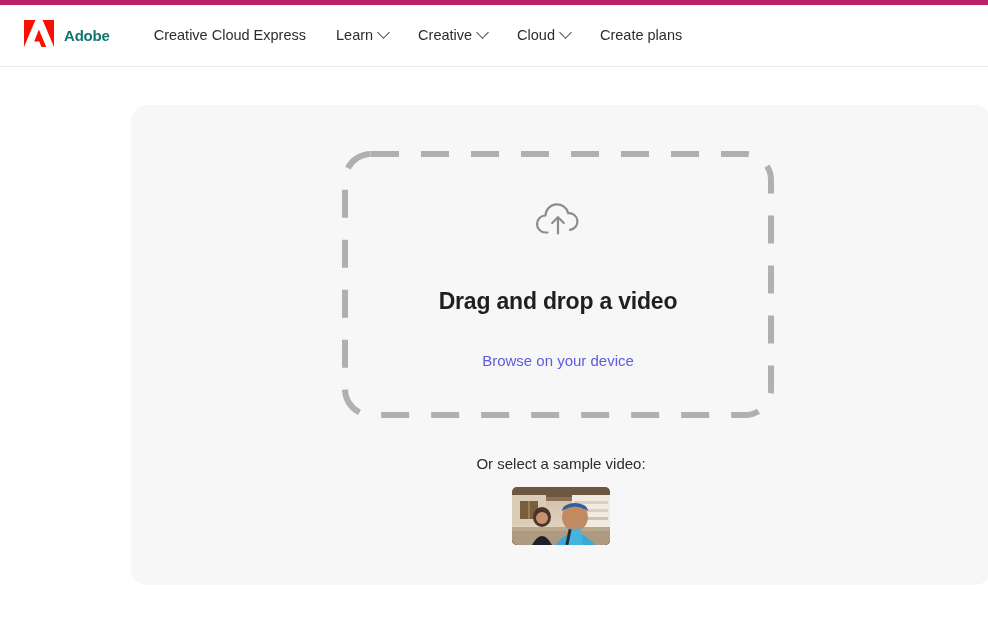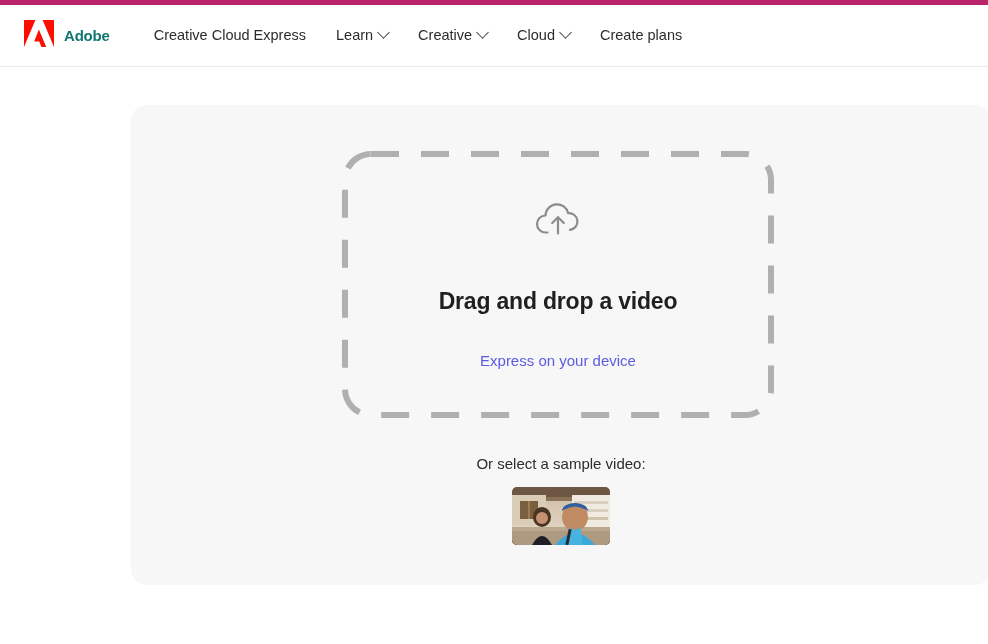--- a/index.html
+++ b/index.html
@@ -214,21 +214,21 @@
       <div class="dropzone-inner">
         <span class="cloud-icon">
           <svg width="46" height="36" viewBox="0 0 46 36">
             <path d="M12.5 31.5 H10.5 A8.5 8.5 0 0 1 10.5 14.5 A11.5 11.5 0 0 1 33.2 12.2 A8.2 8.2 0 0 1 35 28.8" fill="none" stroke="#8c8c8c" stroke-width="2.2" stroke-linecap="round" stroke-linejoin="round"></path>
             <line x1="23" y1="32.5" x2="23" y2="16.5" stroke="#8c8c8c" stroke-width="2.2" stroke-linecap="round"></line>
             <polyline points="17.2,22 23,16.2 28.8,22" fill="none" stroke="#8c8c8c" stroke-width="2.2" stroke-linecap="round" stroke-linejoin="round"></polyline>
           </svg>
         </span>
 
         <div class="dz-title">Drag and drop a video</div>
-        <div class="dz-link">Express on your device</div>
+        <div class="dz-link">Browse on your device</div>
       </div>
     </div>
 
     <div class="sample-label">Or select a sample video:</div>
 
     <div class="thumb">
       <svg viewBox="0 0 98 58" preserveAspectRatio="none">
         <defs>
           <linearGradient id="skyg" x1="0" y1="0" x2="0" y2="1">
             <stop offset="0" stop-color="#cdbba4"></stop>

